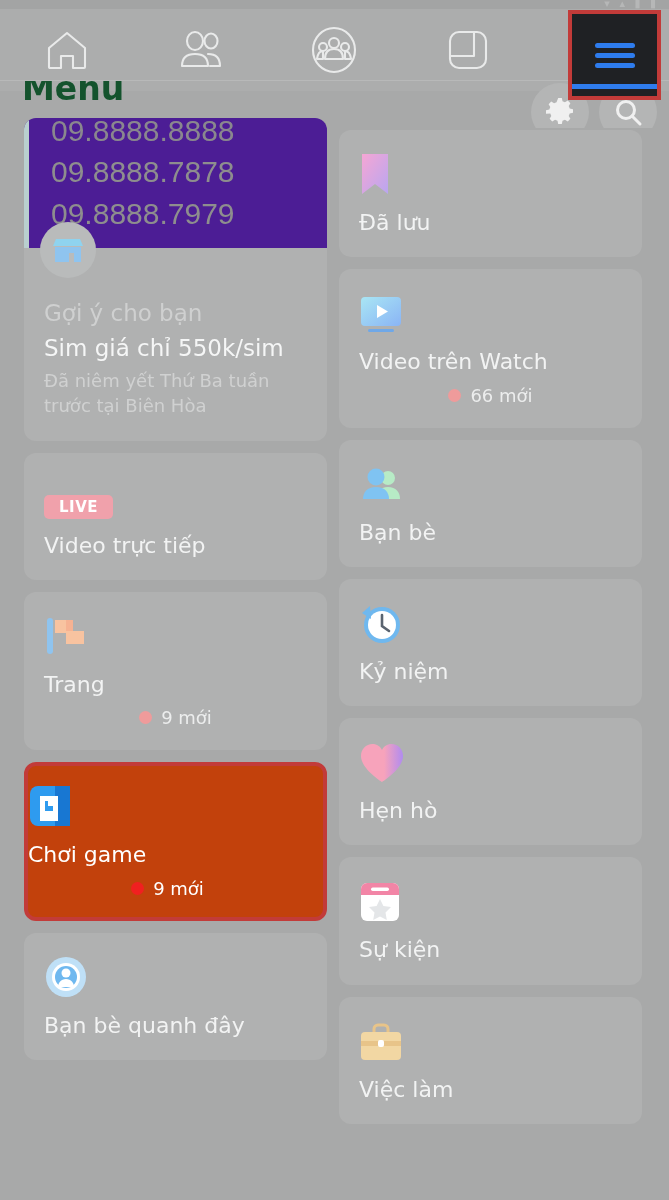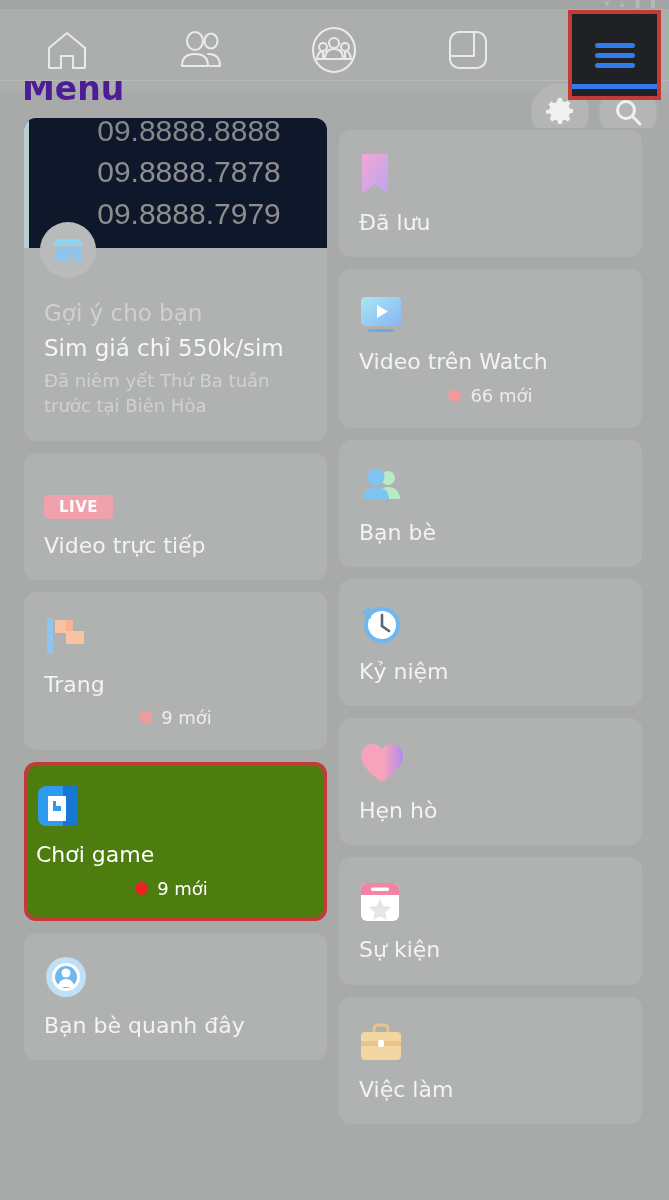--- a/index.html
+++ b/index.html
@@ -66,21 +66,21 @@
 
   
   .menu-header {
     position: absolute; top: 80px; left: 0; width: 669px; height: 48px;
     border-top: 1px solid #b8b9b9;
     display: flex; align-items: center;
     overflow: hidden;
   }
   .menu-title {
     position: absolute; left: 22px; top: -12px;
-    font-size: 33px; color: #4c1d95; font-weight: 700;
+    font-size: 33px; color: #14532d; font-weight: 700;
     font-family: "DejaVu Sans", sans-serif;
   }
   .hdr-actions {
     position: absolute; right: 12px; top: 2px;
     display: flex; gap: 10px;
   }
   .hdr-btn {
     width: 58px; height: 58px; border-radius: 50%;
     background: #b4b5b5;
     display: flex; align-items: center; justify-content: center;
@@ -113,39 +113,39 @@
     margin-top: 10px; font-size: 18px; color: #eceded;
     display: flex; align-items: center; gap: 9px; justify-content: center;
   }
   .dot {
     width: 13px; height: 13px; border-radius: 50%;
     background: #ef9b9b; display: inline-block;
   }
 
   
   .card.highlight {
-    background: #4d7c0f;
+    background: #c2410c;
     border: 4px solid #c23b39;
-    padding: 16px 16px 18px 8px;
+    padding: 16px 16px 18px 0;
   }
   .card.highlight .label { color: #ffffff; }
   .card.highlight .badge { color: #ffffff; }
   .card.highlight .dot { background: #f02020; }
 
   
   .mp-card {
     background: #b0b1b1; border-radius: 12px;
     overflow: hidden; position: relative;
   }
   .mp-photo {
-    height: 130px; background: #0f172a;
+    height: 130px; background: #4c1d95;
     border-left: 5px solid #b9cfcf;
     position: relative; overflow: hidden;
     display: flex; flex-direction: column;
-    justify-content: center; padding-left: 22px; text-align: center;
+    justify-content: center; padding-left: 22px;
   }
   .mp-photo .ph-line {
     font-family: "Liberation Sans", sans-serif;
     font-size: 30px; color: #8e8e8e; letter-spacing: 0px;
     line-height: 1.38; white-space: nowrap;
   }
   .mp-photo .ph-line.clip { margin-top: -22px; opacity: .95; }
   .mp-avatar {
     position: absolute; left: 16px; top: 104px;
     width: 56px; height: 56px; border-radius: 50%;

